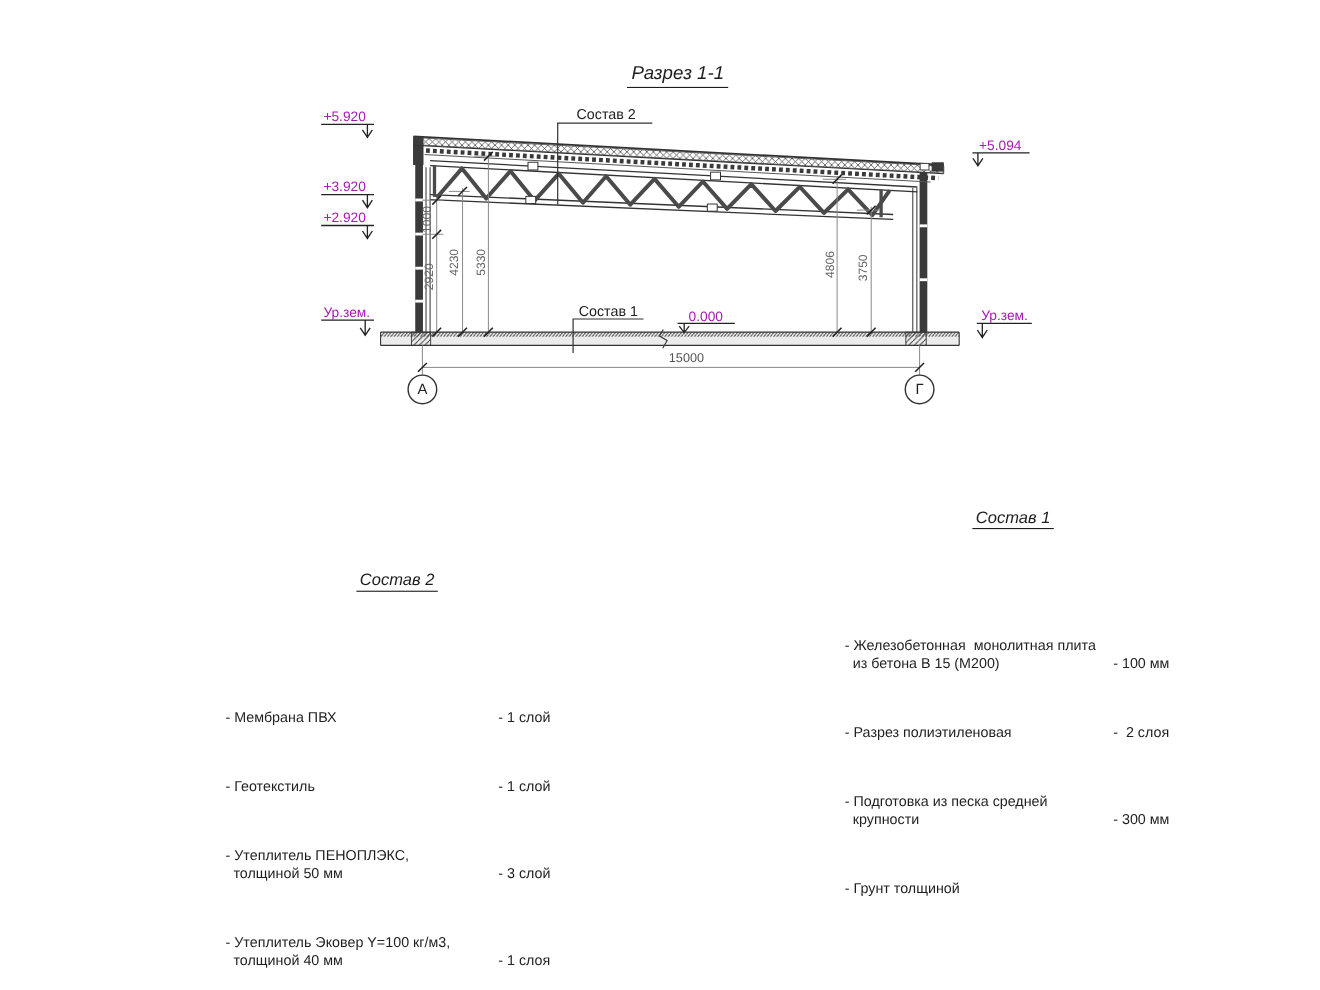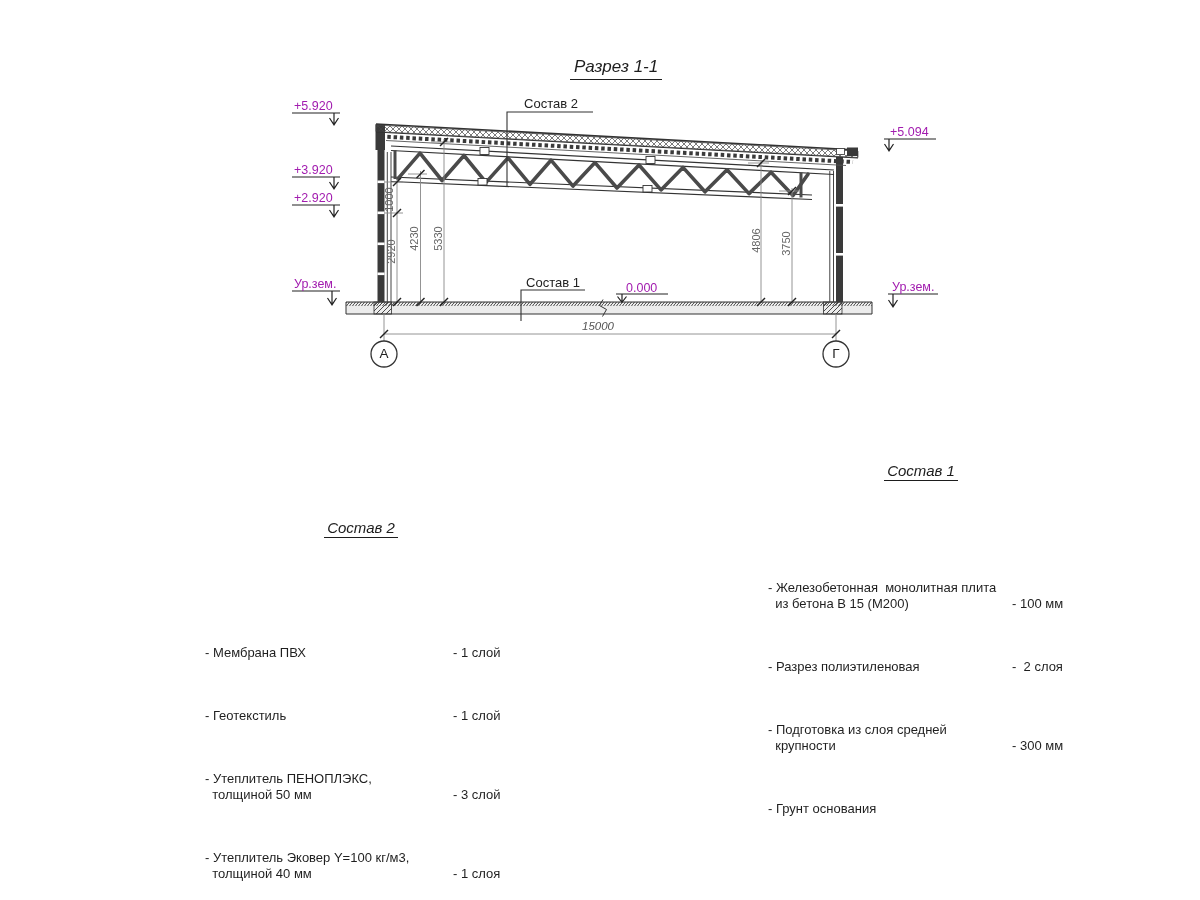--- a/index.html
+++ b/index.html
@@ -6,21 +6,21 @@
   #canvas{position:relative;width:1200px;height:900px;background:#ffffff;overflow:hidden;
           font-family:"Liberation Sans",sans-serif;}
   #dwg-svg{position:absolute;left:0;top:0;}
   .abs{position:absolute;white-space:pre-wrap;}
   .dwg-title{font-size:17px;font-style:italic;color:#1d1d1d;border-bottom:1.6px solid #1d1d1d;
              padding:0 4px 2px 4px;}
   .elev{font-size:12.5px;color:#a21caf;}
   .leader-label{font-size:13px;color:#222;text-align:center;}
   .dim-rot{width:56px;height:13px;font-size:11px;color:#666;text-align:center;
            transform:rotate(-90deg);line-height:13px;}
-  .dim-h{font-size:11.5px;color:#555;text-align:left;font-style:italic;}
+  .dim-h{font-size:11.5px;color:#555;text-align:right;}
   .axis-letter{font-size:13.5px;color:#222;text-align:center;}
   .sostav{color:#1f1f1f;font-size:13px;line-height:16px;}
   .sostav-head{text-align:center;margin-bottom:0;}
   .sostav-head span{font-size:15px;font-style:italic;color:#1d1d1d;
                     border-bottom:1.4px solid #1d1d1d;padding:0 3px 1px 3px;}
   .srow{display:flex;align-items:flex-end;margin-bottom:15px;}
   .s2 .sname{flex:0 0 248px;}
   .s1 .sname{flex:0 0 244px;}
   .sval{flex:0 0 auto;}
   .s2-items{margin-top:44px;}
@@ -209,24 +209,24 @@
       <div class="srow">
         <span class="sname">- Железобетонная  монолитная плита
   из бетона В 15 (М200)</span>
         <span class="sval">- 100 мм</span>
       </div>
       <div class="srow">
         <span class="sname">- Разрез полиэтиленовая</span>
         <span class="sval">-  2 слоя</span>
       </div>
       <div class="srow">
-        <span class="sname">- Подготовка из слоя средней
+        <span class="sname">- Подготовка из песка средней
   крупности</span>
         <span class="sval">- 300 мм</span>
       </div>
       <div class="srow">
-        <span class="sname">- Грунт основания</span>
+        <span class="sname">- Грунт толщиной</span>
         <span class="sval"></span>
       </div>
     </div>
   </div>
 
 </div>
 
 </body></html>

